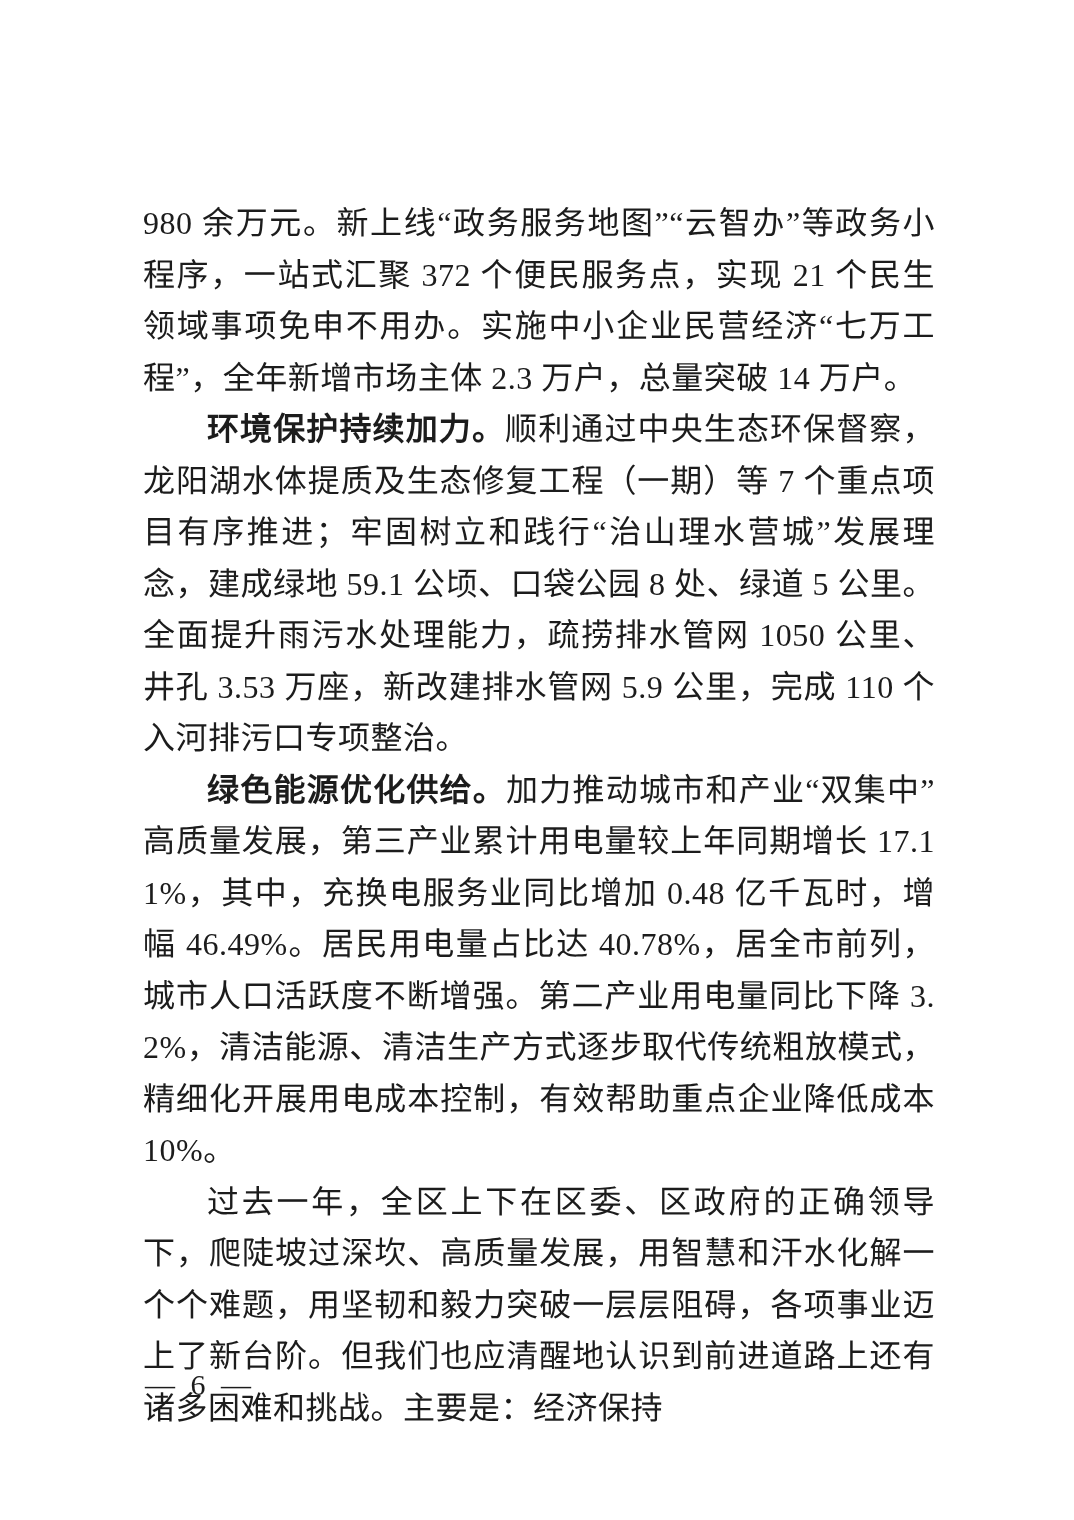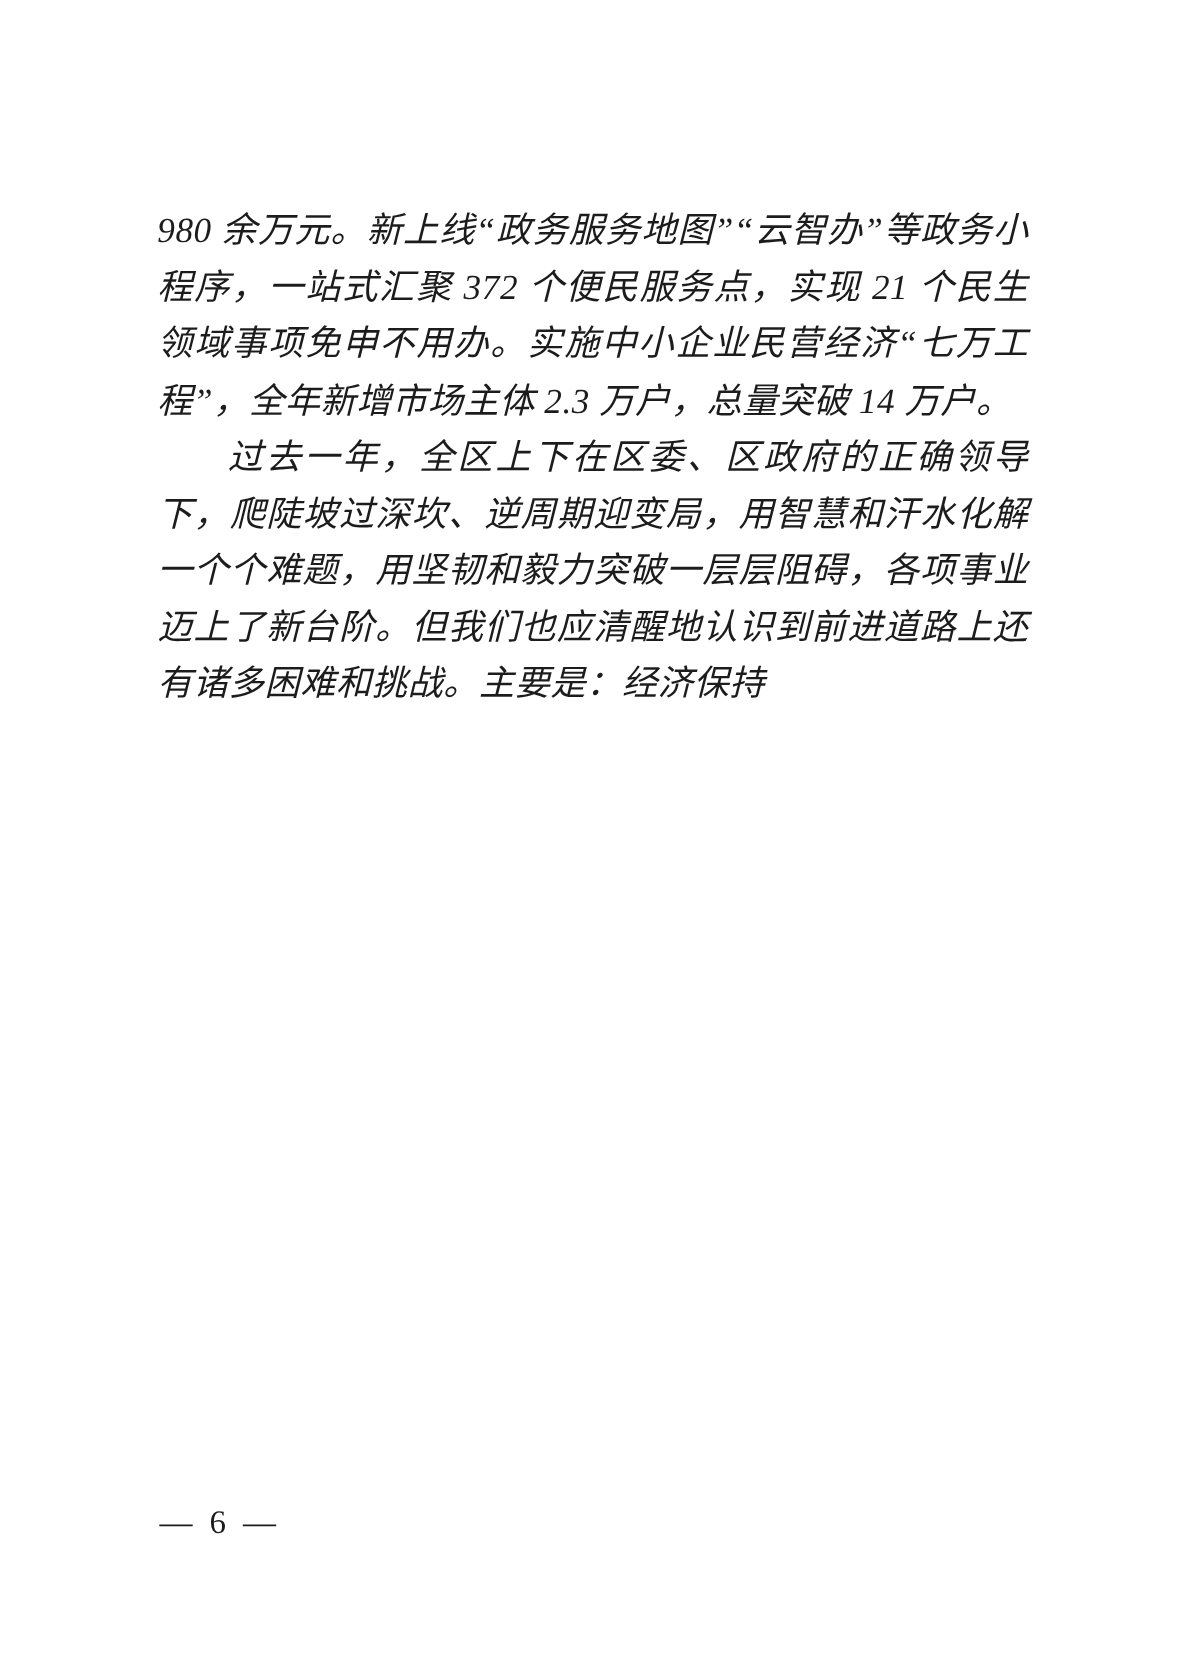--- a/index.html
+++ b/index.html
@@ -13,23 +13,22 @@
     width: 1074px;
     height: 1520px;
     background: #ffffff;
     overflow: hidden;
     font-family: "Liberation Serif", "DejaVu Serif", serif;
     color: #1c1c1c;
   }
   .text-block {
     position: absolute;
     left: 143px;
-    top: 184px;
+    top: 198px;
     width: 792px;
-    font-style: italic;
   }
   .para {
     margin: 0;
     font-size: 32px;
     line-height: 51.5px;
     text-align: justify;
     letter-spacing: 0.5px;
     word-break: break-all;
   }
   .indent {
@@ -53,19 +52,21 @@
   }
 </style>
 </head>
 <body>
 
 <div class="page">
   <main class="text-block">
     <p class="para">980 余万元。新上线“政务服务地图”“云智办”等政务小程序，一站式汇聚 372 个便民服务点，实现 21 个民生领域事项免申不用办。实施中小企业民营经济“七万工程”，全年新增市场主体 2.3 万户，总量突破 14 万户。</p>
 
 
+    <p class="para indent"><span class="lead">环境保护持续加力。</span><span>顺利通过中央生态环保督察，龙阳湖水体提质及生态修复工程（一期）等 7 个重点项目有序推进；牢固树立和践行“治山理水营城”发展理念，建成绿地 59.1 公顷、口袋公园 8 处、绿道 5 公里。全面提升雨污水处理能力，疏捞排水管网 1050 公里、井孔 3.53 万座，新改建排水管网 5.9 公里，完成 110 个入河排污口专项整治。</span></p>
 
+    <p class="para indent"><span class="lead">绿色能源优化供给。</span><span>加力推动城市和产业“双集中”高质量发展，第三产业累计用电量较上年同期增长 17.11%，其中，充换电服务业同比增加 0.48 亿千瓦时，增幅 46.49%。居民用电量占比达 40.78%，居全市前列，城市人口活跃度不断增强。第二产业用电量同比下降 3.2%，清洁能源、清洁生产方式逐步取代传统粗放模式，精细化开展用电成本控制，有效帮助重点企业降低成本 10%。</span></p>
 
-    <p class="para indent">过去一年，全区上下在区委、区政府的正确领导下，爬陡坡过深坎、逆周期迎变局，用智慧和汗水化解一个个难题，用坚韧和毅力突破一层层阻碍，各项事业迈上了新台阶。但我们也应清醒地认识到前进道路上还有诸多困难和挑战。主要是：经济保持</p>
+    <p class="para indent">过去一年，全区上下在区委、区政府的正确领导下，爬陡坡过深坎、高质量发展，用智慧和汗水化解一个个难题，用坚韧和毅力突破一层层阻碍，各项事业迈上了新台阶。但我们也应清醒地认识到前进道路上还有诸多困难和挑战。主要是：经济保持</p>
   </main>
 
   <footer class="page-footer">— 6 —</footer>
 </div>
 
 </body></html>

